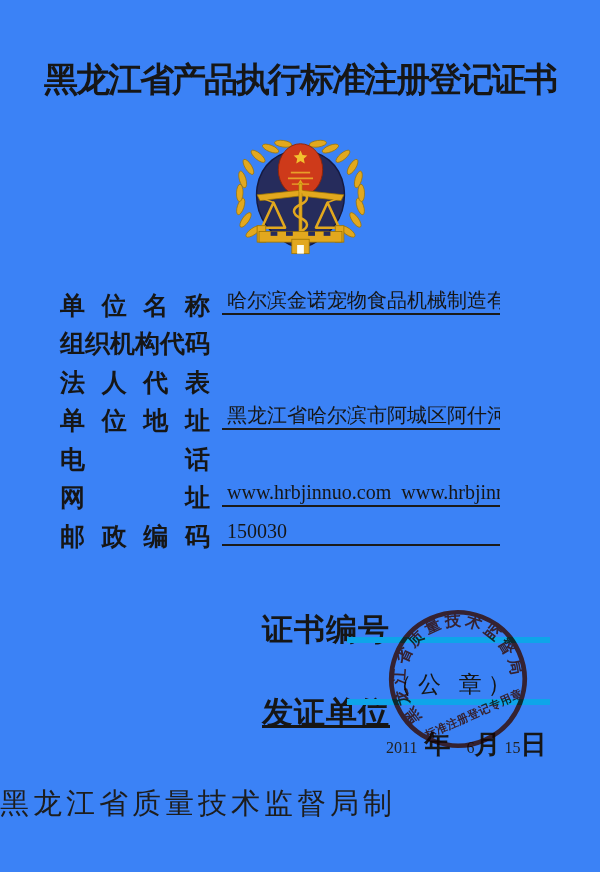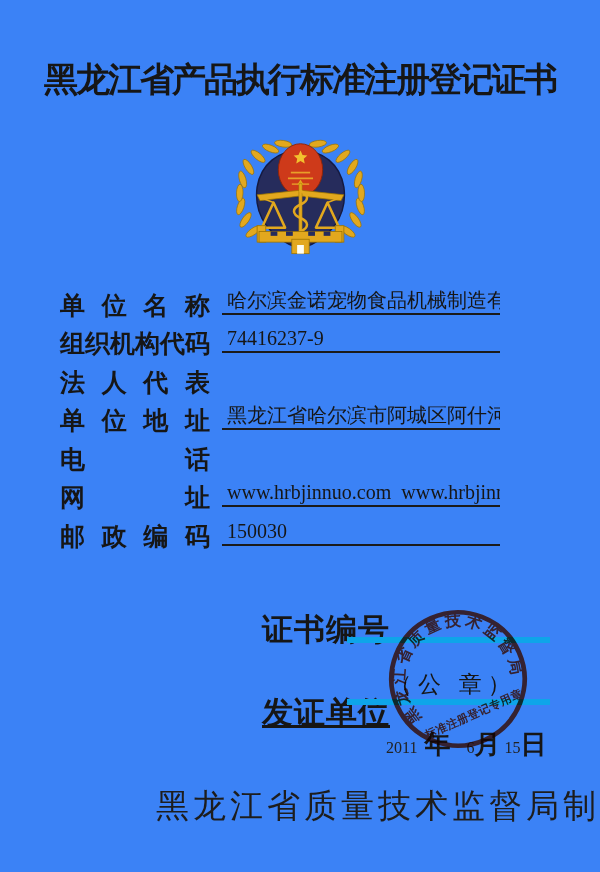--- a/index.html
+++ b/index.html
@@ -37,22 +37,22 @@
   .date{position:absolute;left:386px;top:727px;display:flex;align-items:baseline;white-space:nowrap;}
   .date .num{font-size:16px;color:#222;}
   .date .unit{font-size:26px;font-weight:bold;}
   .date .u1{margin-left:7px;}
   .date .n2{margin-left:16px;}
   .date .n3{margin-left:4px;}
   
   .stamp{position:absolute;left:383px;top:604px;mix-blend-mode:multiply;opacity:.93;}
   
   .footer{
-    position:absolute;top:784px;left:0;width:100%;text-align:right;
-    font-size:33px;letter-spacing:4px;white-space:nowrap;color:#1d1d1d;
+    position:absolute;top:784px;left:0;width:100%;text-align:left;
+    font-size:29px;letter-spacing:4px;white-space:nowrap;color:#1d1d1d;
   }
 </style>
 </head>
 <body>
 
 <div class="page">
 
   <div class="title">黑龙江省产品执行标准注册登记证书</div>
 
   <svg class="emblem" width="145" height="135" viewBox="0 0 150 140" xmlns="http://www.w3.org/2000/svg">
@@ -127,21 +127,20 @@
     </div>
     <div class="frow">
       <div class="flabel">
           <span>组</span>
           <span>织</span>
           <span>机</span>
           <span>构</span>
           <span>代</span>
           <span>码</span>
         </div>
-      <div class="fvalue">74416237-9</div>
     </div>
     <div class="frow">
       <div class="flabel">
           <span>法</span>
           <span>人</span>
           <span>代</span>
           <span>表</span>
         </div>
     </div>
     <div class="frow">

